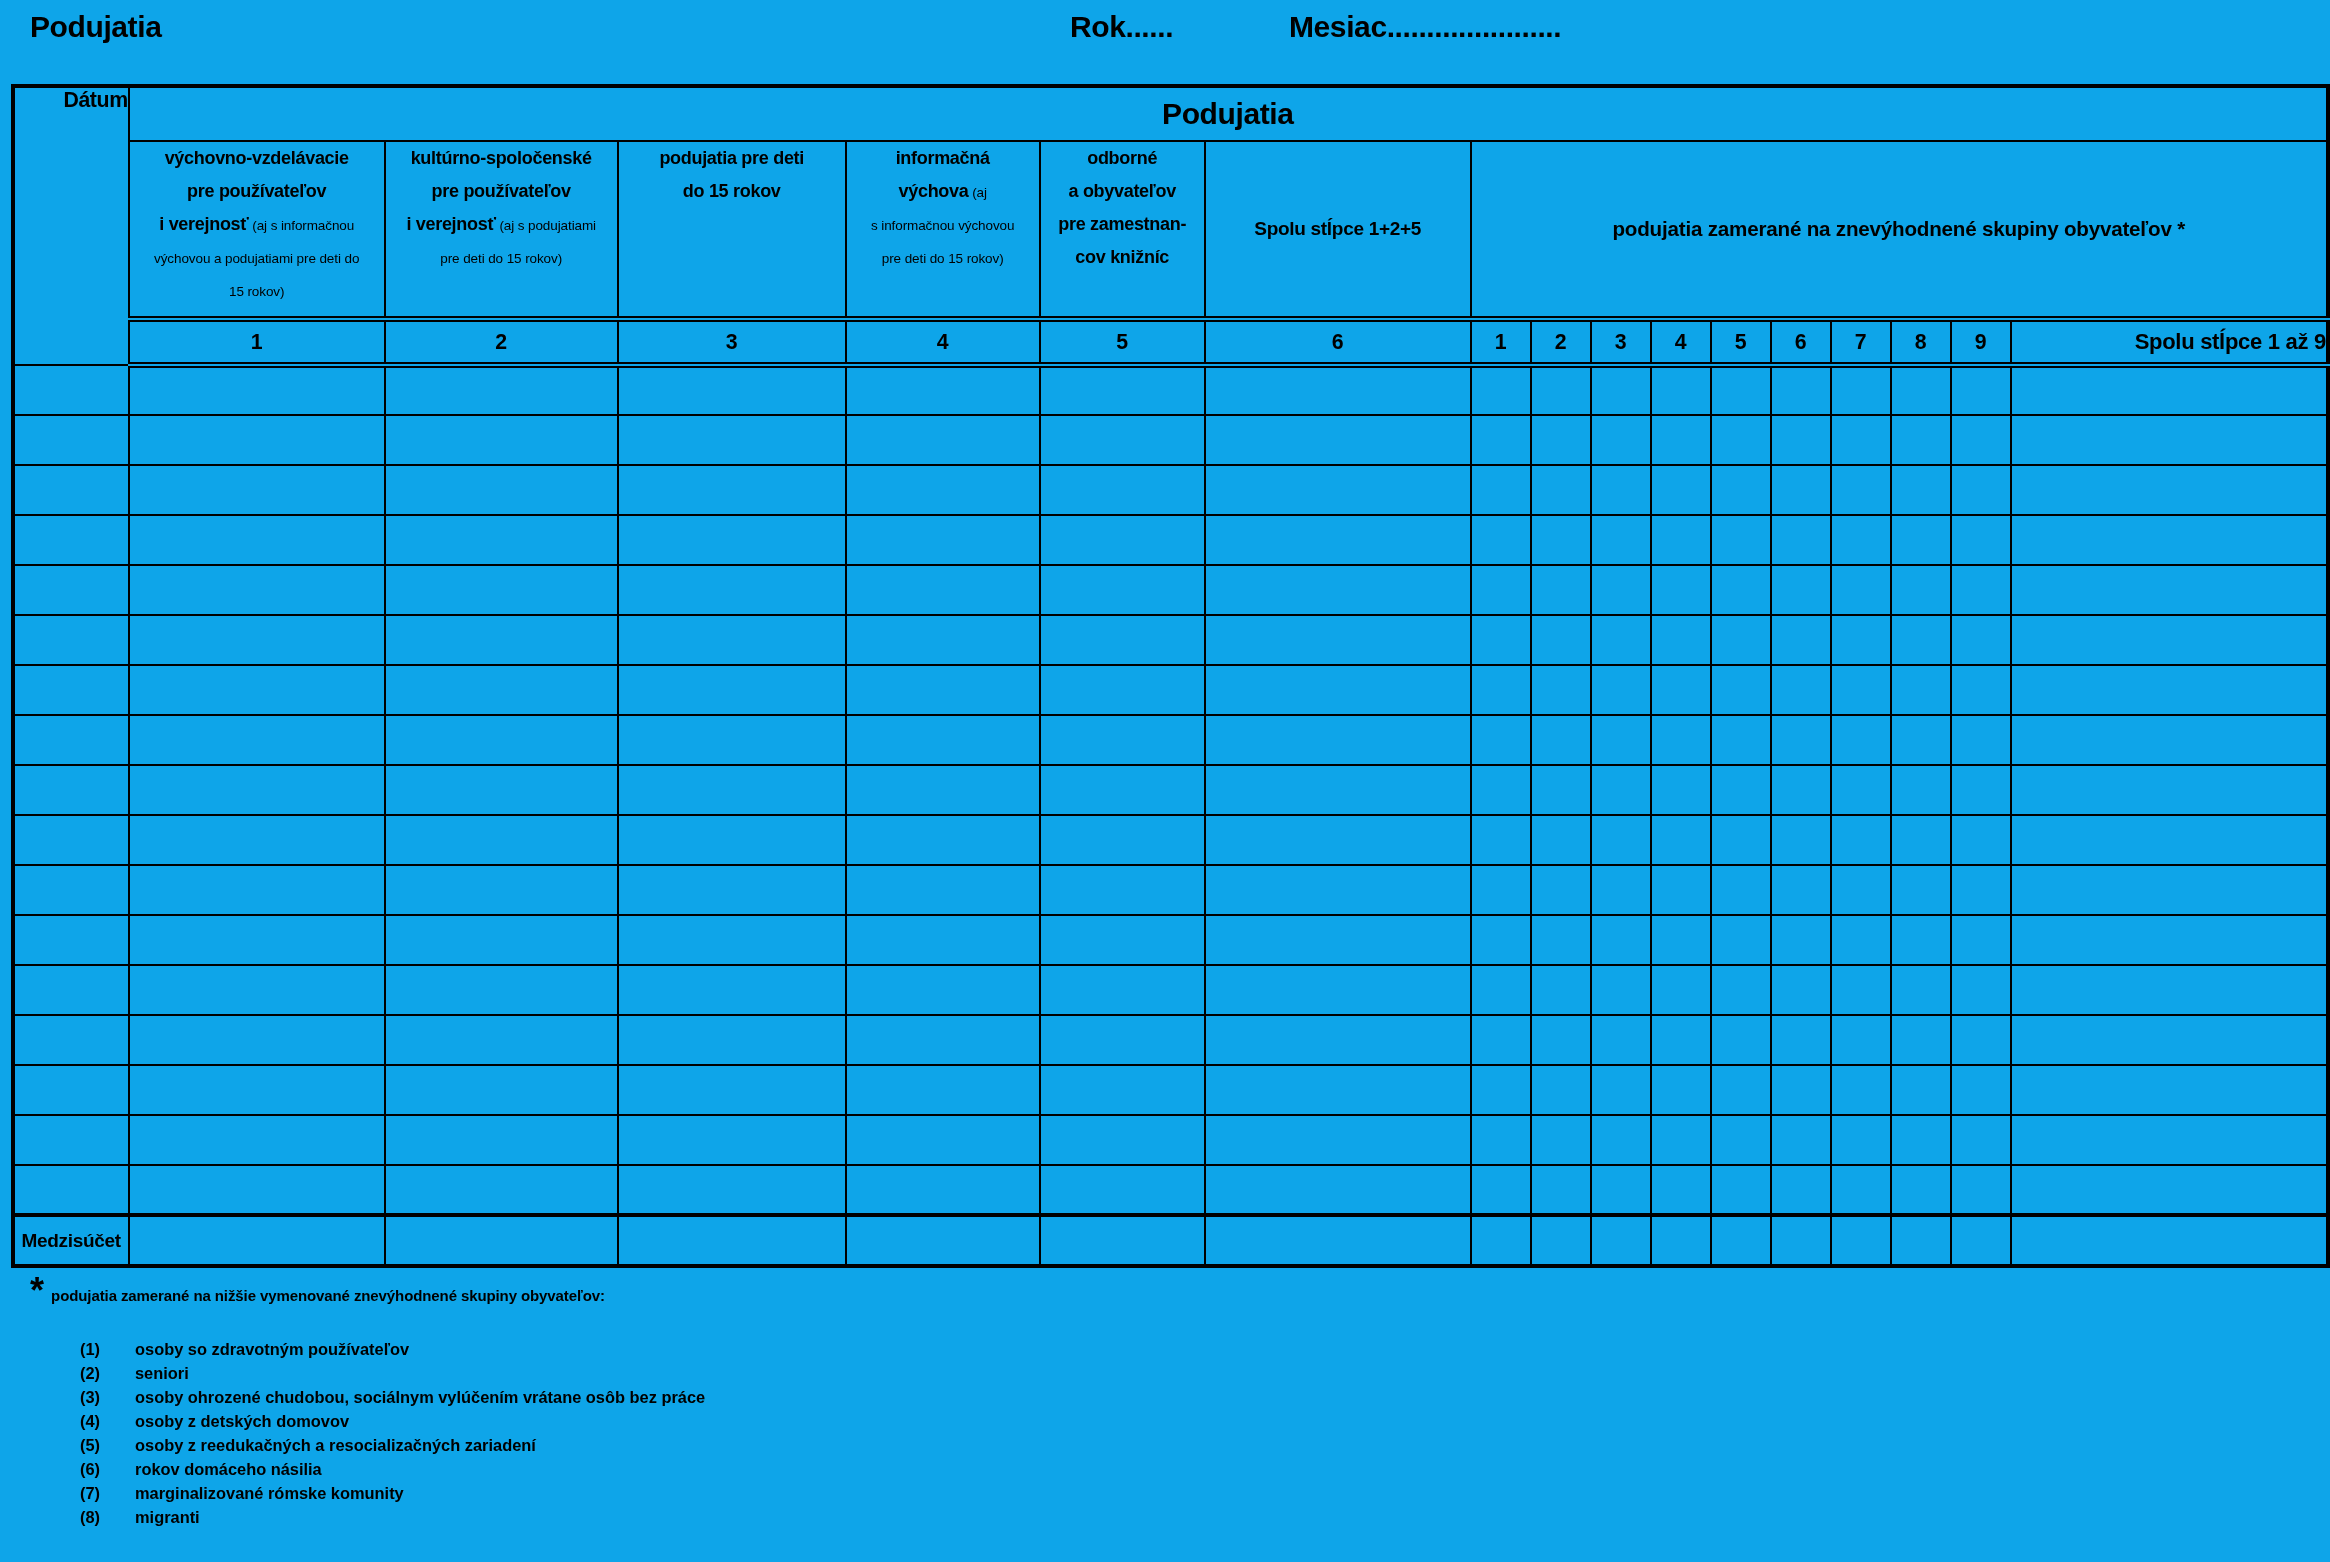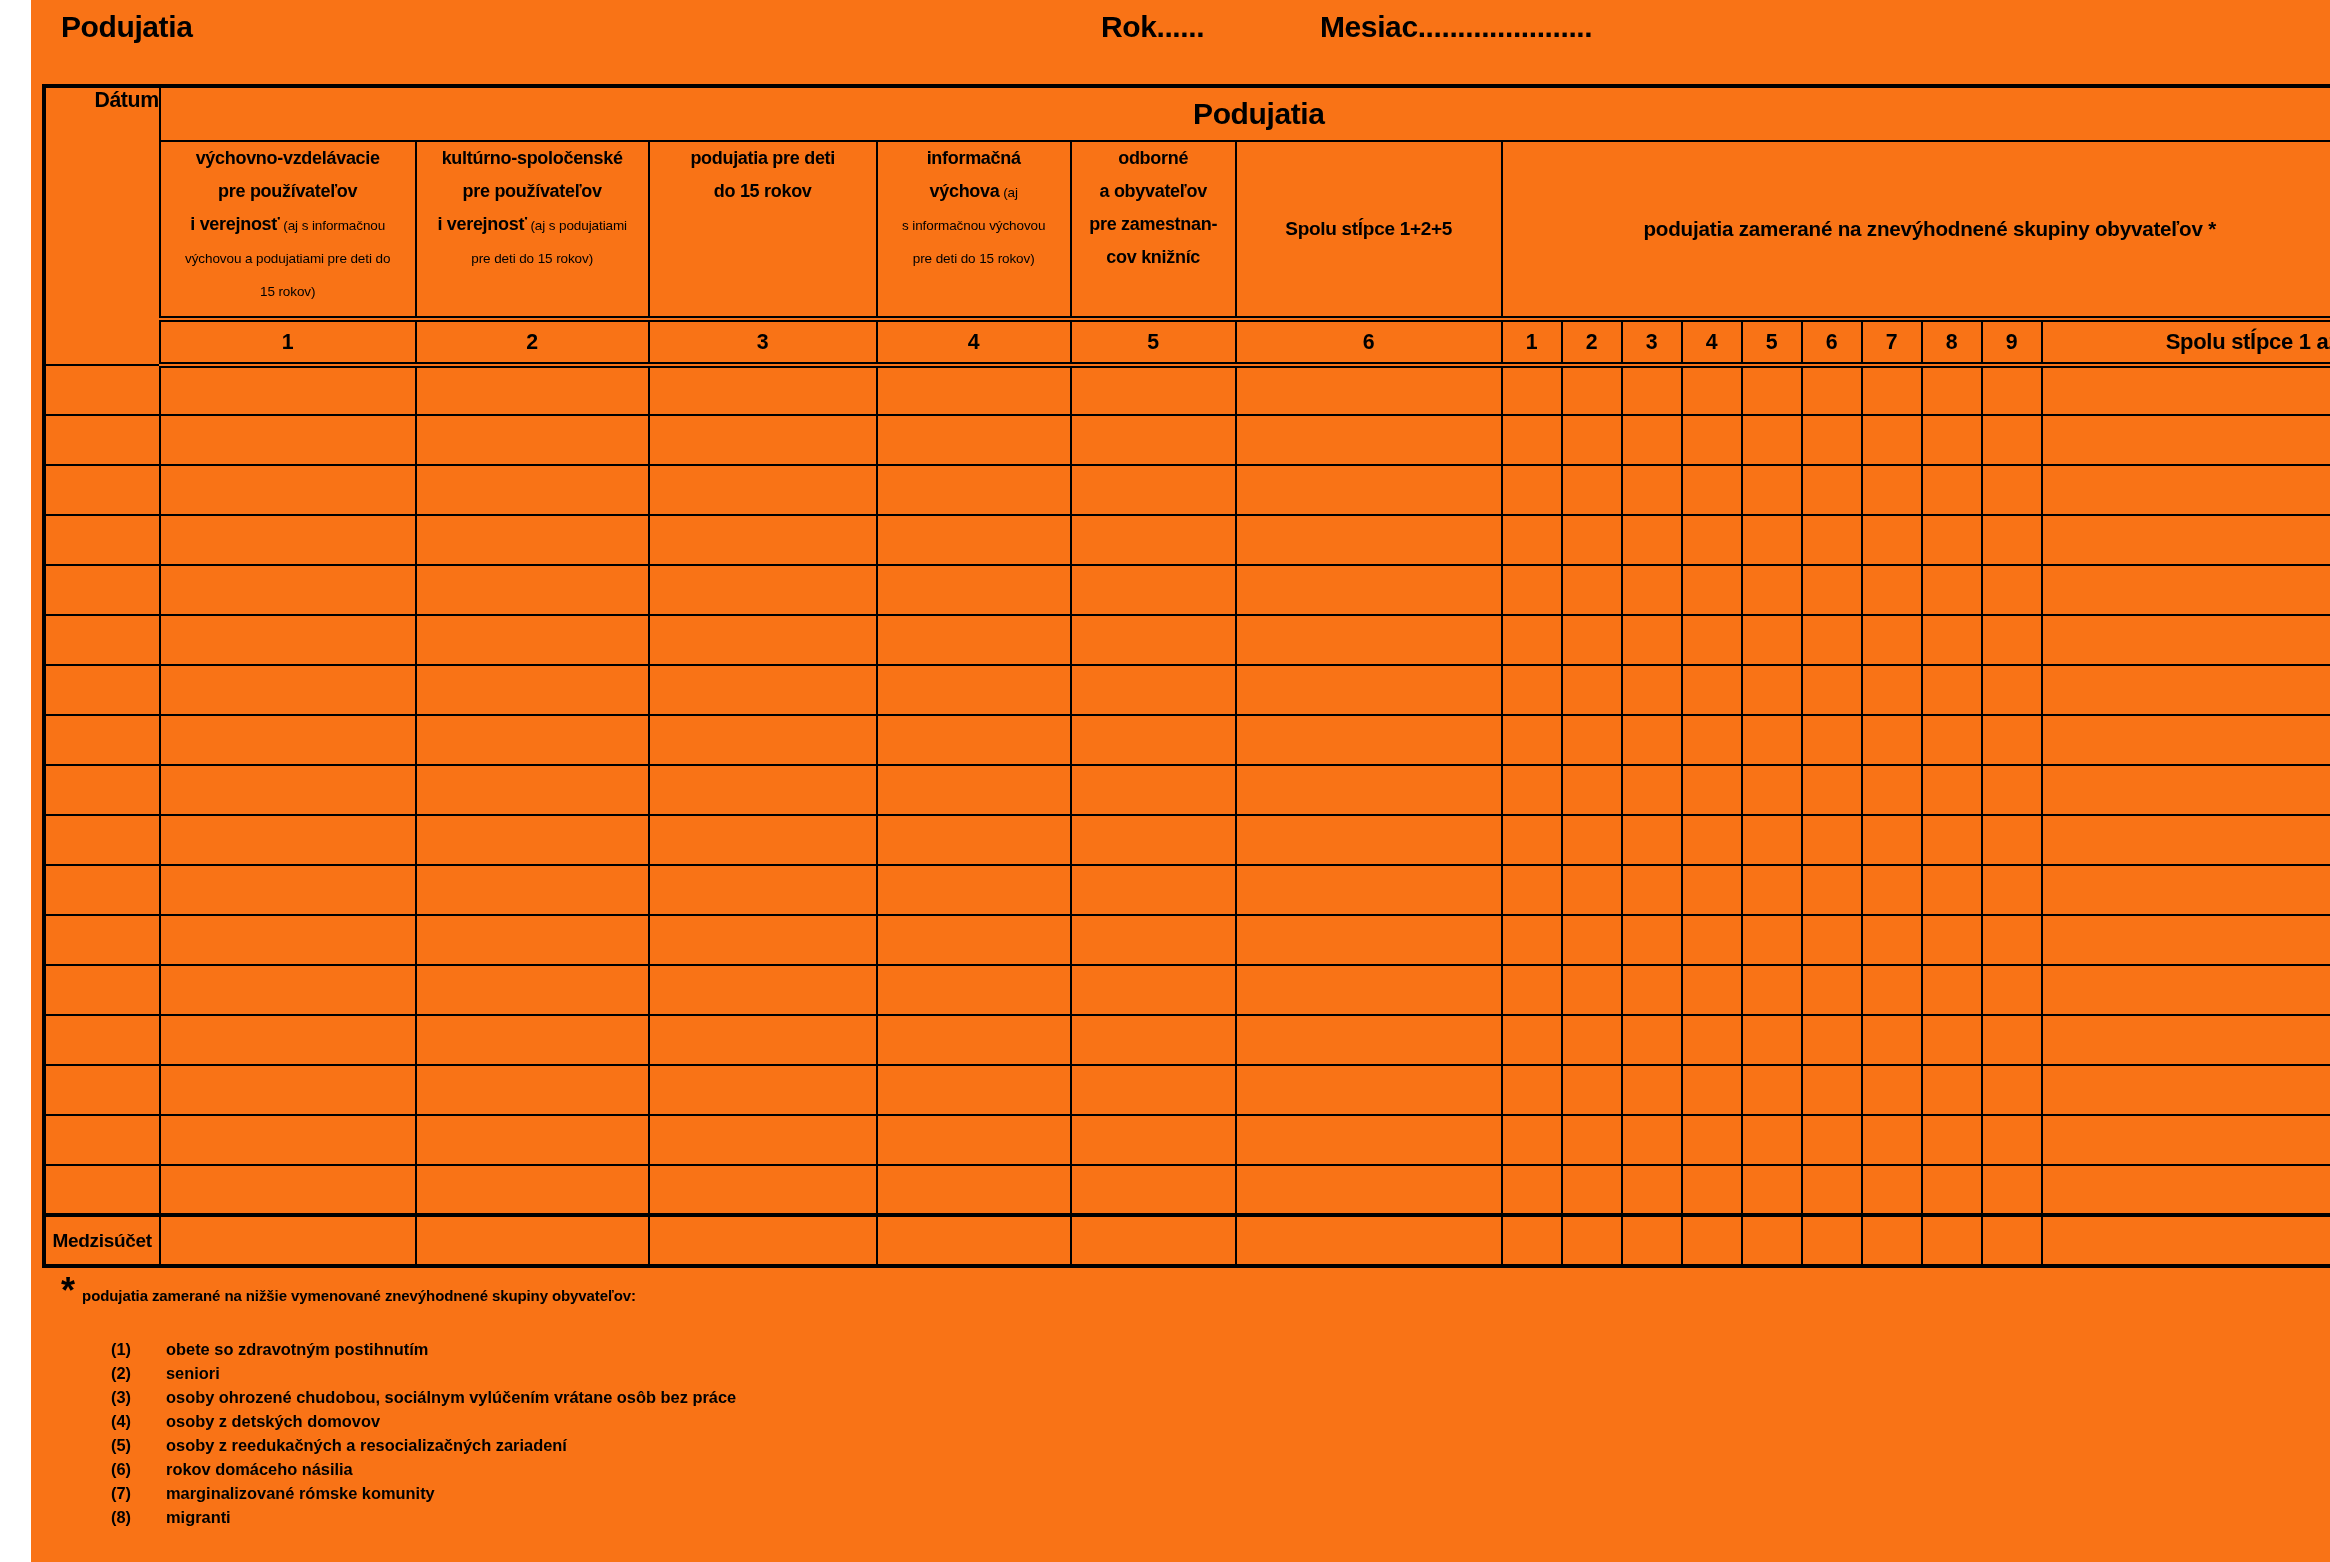--- a/index.html
+++ b/index.html
@@ -2,21 +2,21 @@
 <html style="font-size:11.4px"><head>
 <meta charset="utf-8">
 <style>
   * { box-sizing: border-box; margin: 0; padding: 0; }
   html, body { background: #ffffff; }
   body {
     width: 2330px; height: 1563px;
     font-family: "Liberation Sans", sans-serif;
     color: #000; position: relative; overflow: hidden;
   }
-  .page { position: absolute; inset: 0; background: #f97316; margin-left: 31px; }
+  .page { position: absolute; inset: 0; background: #0ea5e9; }
 
   
   .top-title    { position: absolute; left: 30px;  top: 10px; font-size: 30px; font-weight: bold; letter-spacing: -0.4px; }
   .top-rok      { position: absolute; left: 1070px; top: 10px; font-size: 30px; font-weight: bold; letter-spacing: -0.4px; }
   .top-mesiac   { position: absolute; left: 1289px; top: 10px; font-size: 30px; font-weight: bold; letter-spacing: -0.4px; }
 
   
   table.events {
     position: absolute; left: 10.7px; top: 84px;
     width: 2312px; table-layout: fixed;
@@ -503,21 +503,21 @@
           <td></td>
         </tr>
       </tbody>
   </table>
 
   <div class="fn-head">
     <span class="fn-star">*</span>
     <span class="fn-title">podujatia zamerané na nižšie vymenované znevýhodnené skupiny obyvateľov:</span>
   </div>
   <div class="fn-list">
-      <div class="fn-item"><span class="fn-num">(1)</span><span>obete so zdravotným postihnutím</span></div>
+      <div class="fn-item"><span class="fn-num">(1)</span><span>osoby so zdravotným používateľov</span></div>
       <div class="fn-item"><span class="fn-num">(2)</span><span>seniori</span></div>
       <div class="fn-item"><span class="fn-num">(3)</span><span>osoby ohrozené chudobou, sociálnym vylúčením vrátane osôb bez práce</span></div>
       <div class="fn-item"><span class="fn-num">(4)</span><span>osoby z detských domovov</span></div>
       <div class="fn-item"><span class="fn-num">(5)</span><span>osoby z reedukačných a resocializačných zariadení</span></div>
       <div class="fn-item"><span class="fn-num">(6)</span><span>rokov domáceho násilia</span></div>
       <div class="fn-item"><span class="fn-num">(7)</span><span>marginalizované rómske komunity</span></div>
       <div class="fn-item"><span class="fn-num">(8)</span><span>migranti</span></div>
     </div>
 
 </div>

